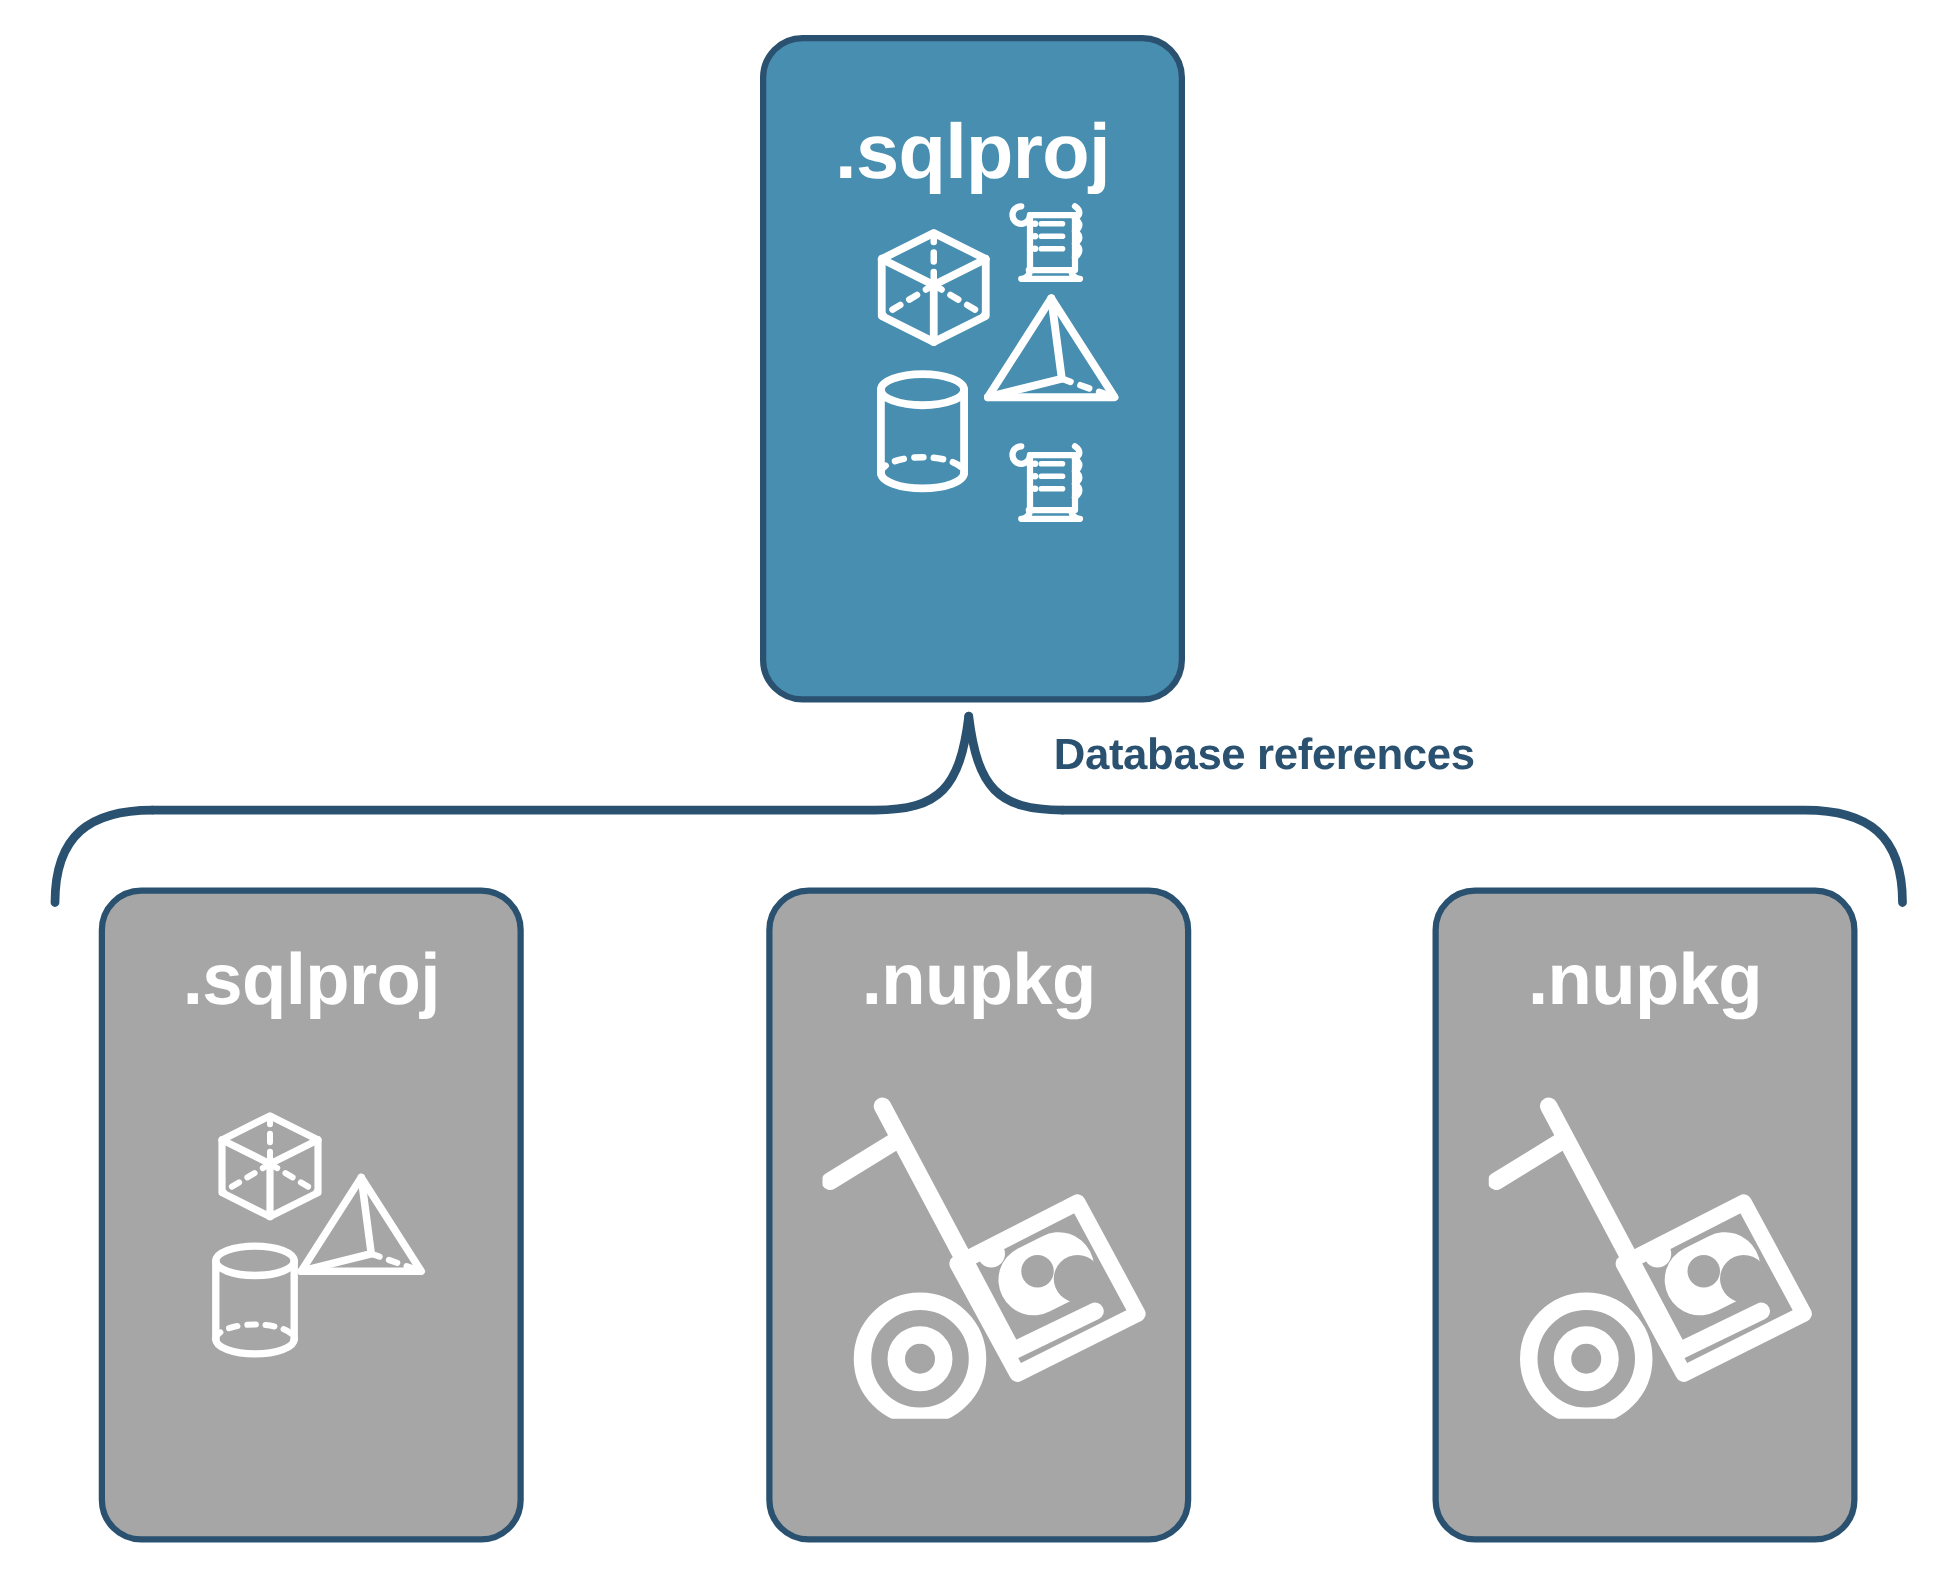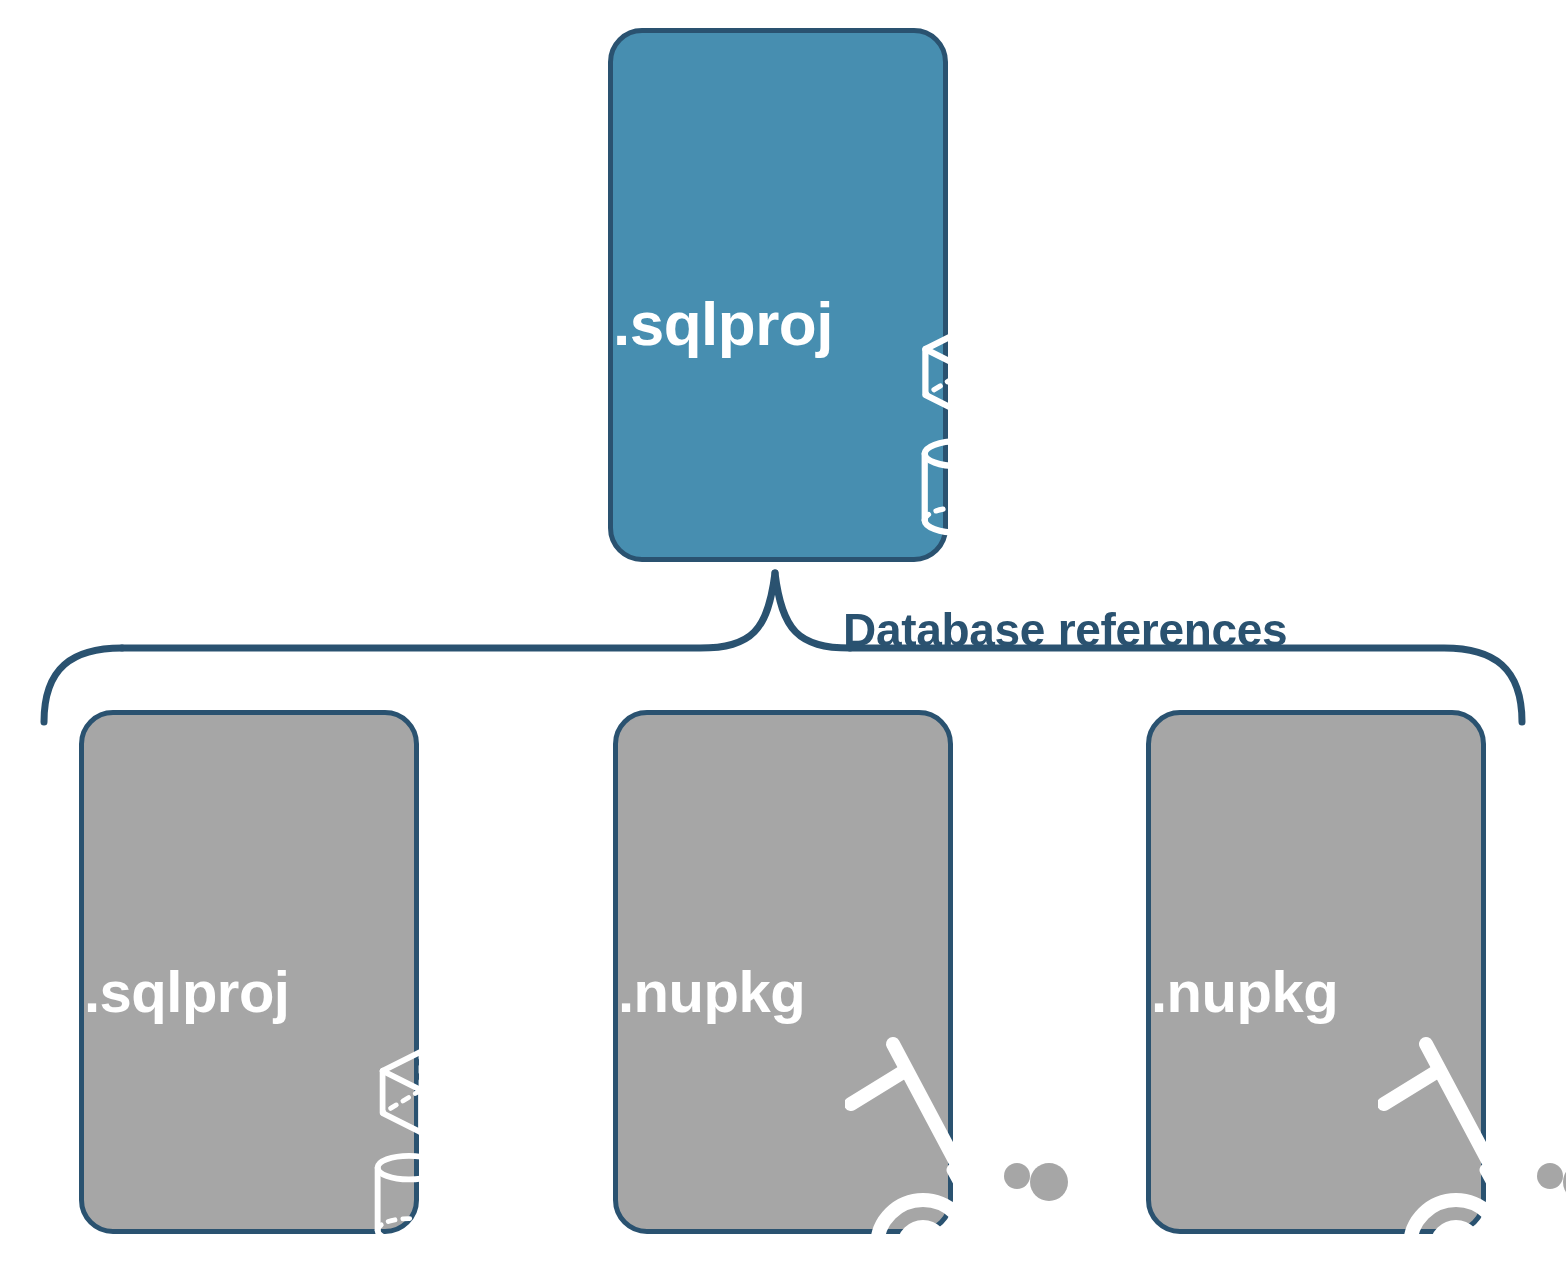--- a/index.html
+++ b/index.html
@@ -19,20 +19,21 @@
     left: 0; top: 0;
     width: 1566px;
     height: 1274px;
   }
   .card {
     position: absolute;
     box-sizing: border-box;
     border: 5px solid #2a5270;
     border-radius: 34px;
     display: flex;
+    flex-direction: column;
     align-items: center;
   }
   .card-title {
     color: #ffffff;
     font-weight: bold;
     letter-spacing: -0.5px;
     line-height: 1;
     user-select: none;
   }
   #card-root {
@@ -82,22 +83,22 @@
   #bracket-layer {
     position: absolute;
     left: 0; top: 0;
     width: 1566px;
     height: 1274px;
     pointer-events: none;
   }
   #ref-label {
     position: absolute;
     left: 843px;
-    top: 603px;
-    font-size: 46px;
+    top: 584px;
+    font-size: 35px;
     font-weight: bold;
     color: #2a5270;
     letter-spacing: -0.3px;
     white-space: nowrap;
     user-select: none;
   }
 </style>
 </head>
 <body>
 

